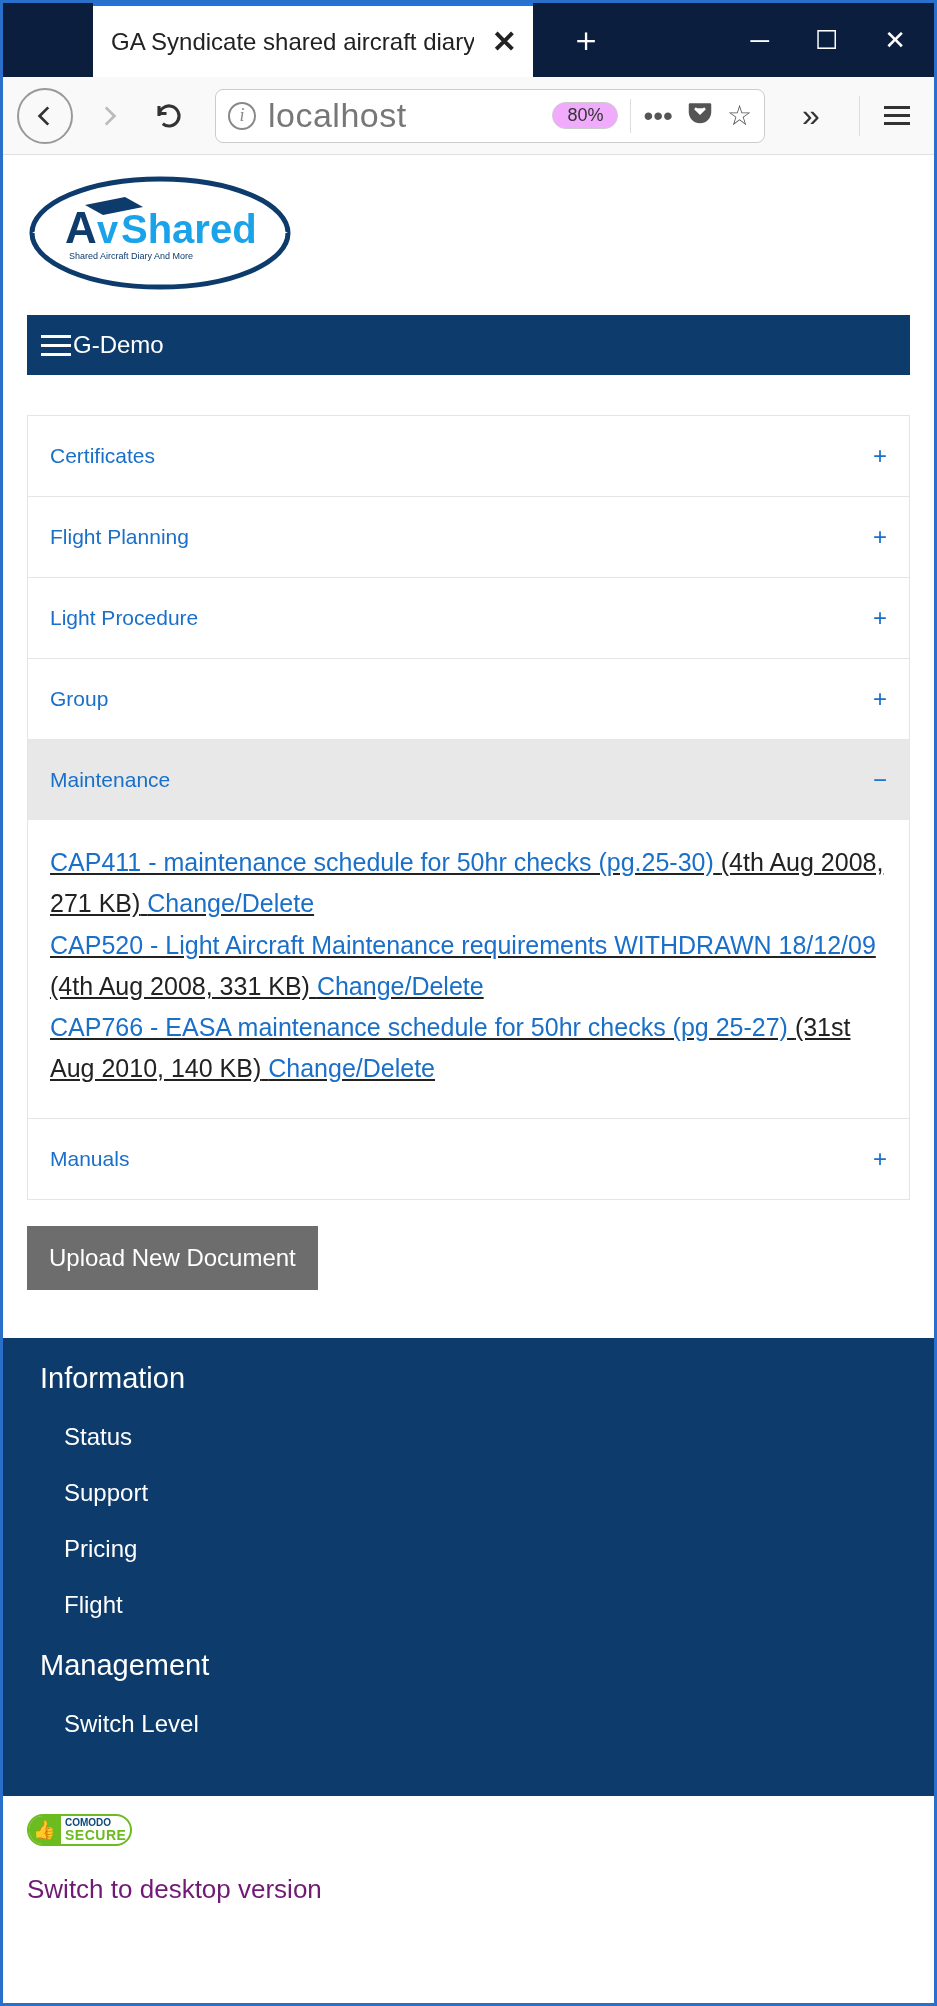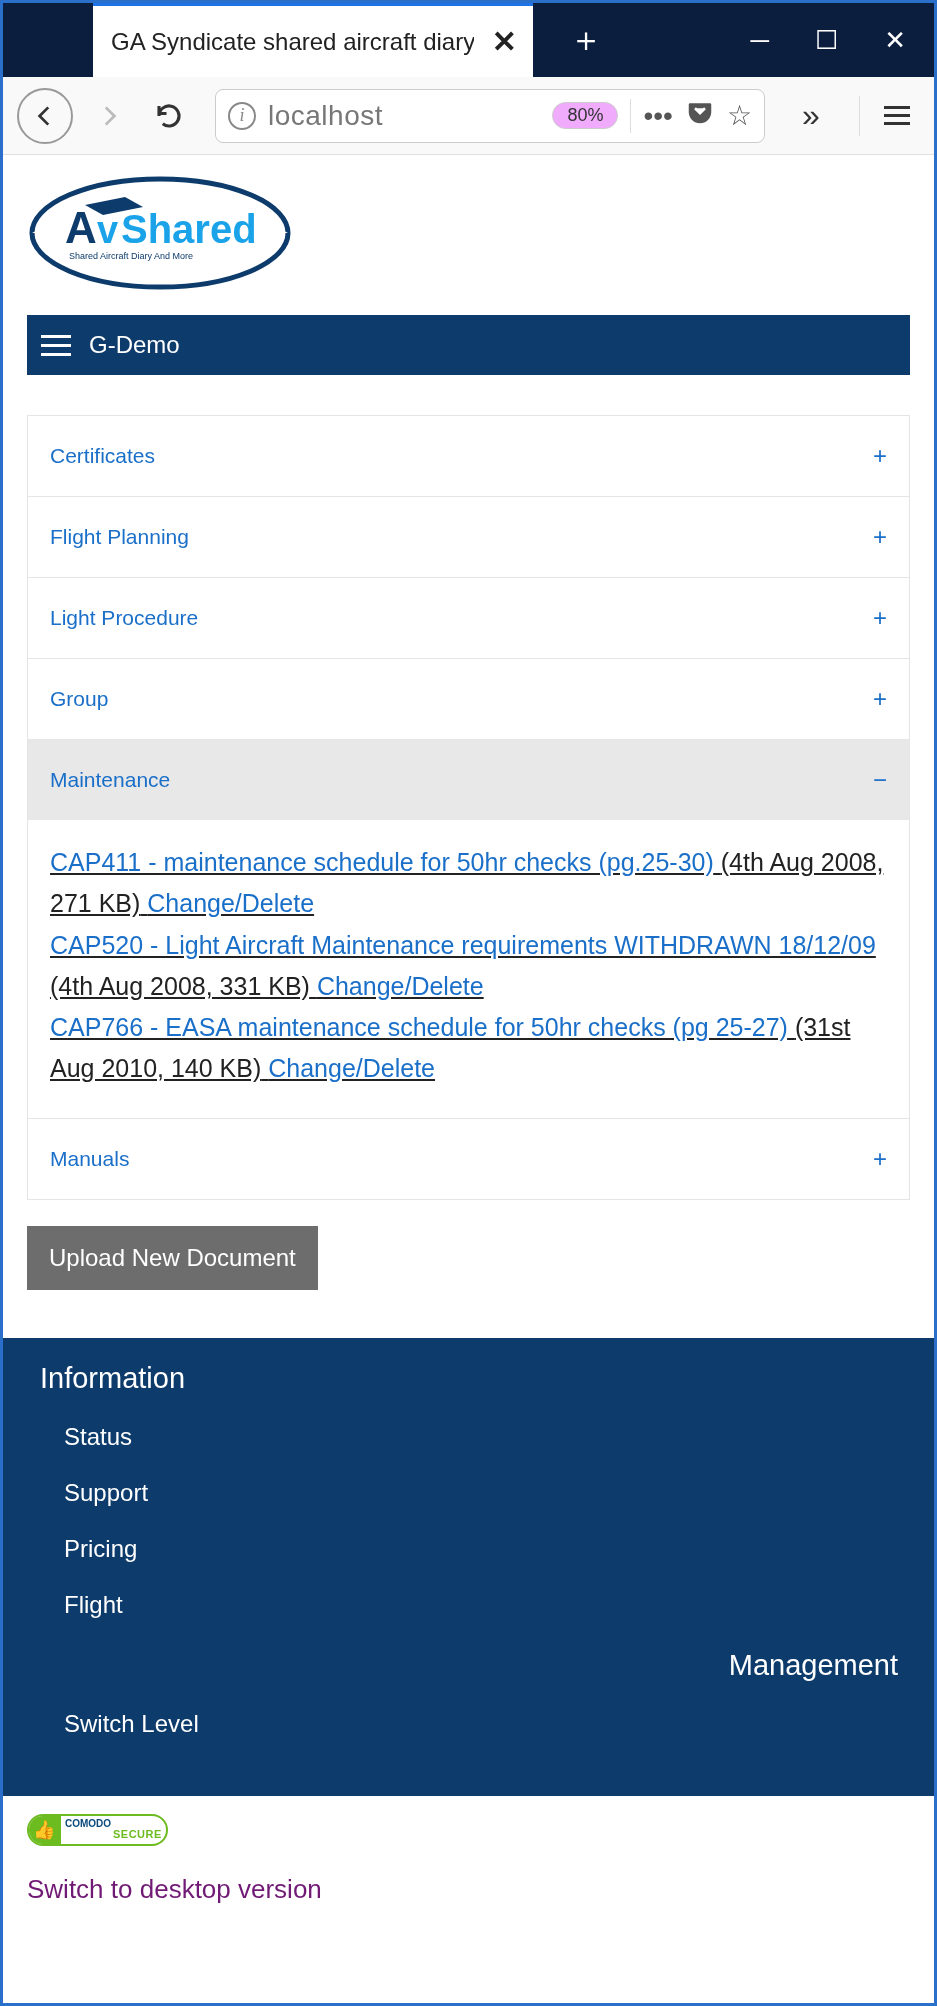--- a/index.html
+++ b/index.html
@@ -101,21 +101,21 @@
   gap: 12px;
   margin-left: 10px;
   margin-right: 10px;
   max-width: 550px;
 }
 .url-info {
   width: 28px; height: 28px; border: 2px solid #888; border-radius: 50%;
   display: flex; align-items: center; justify-content: center;
   font-size: 18px; color: #888; font-style: italic; font-family: Georgia, serif;
 }
-.url-text { font-size: 28px; color: #777; flex: 1; letter-spacing: 0.5px; }
+.url-text { font-size: 34px; color: #777; flex: 1; letter-spacing: 0.5px; }
 .zoom-pill {
   background: #f0abfc;
   border: 1px solid #ccc;
   border-radius: 16px;
   padding: 2px 14px;
   font-size: 18px;
   color: #333;
 }
 .url-divider { width: 1px; height: 34px; background: #ddd; }
 .url-icon { font-size: 28px; color: #555; cursor: pointer; }
@@ -136,21 +136,21 @@
 .logo-svg { width: 270px; height: auto; }
 
 .header-bar {
   background: #0d3b6b;
   color: #fff;
   margin: 0 24px;
   height: 60px;
   display: flex;
   align-items: center;
   padding: 0 14px;
-  gap: 18px;
+  gap: 2px;
 }
 .menu-icon {
   display: flex; flex-direction: column; gap: 6px; cursor: pointer;
 }
 .menu-icon span { width: 30px; height: 3px; background: #fff; }
 .header-title { font-size: 24px; }
 
 .accordion {
   margin: 40px 24px 0 24px;
   border: 1px solid #e5e5e5;
@@ -204,21 +204,21 @@
   font-weight: normal;
   margin-bottom: 14px;
 }
 .footer-link {
   display: block;
   color: #fff;
   text-decoration: none;
   font-size: 24px;
   padding: 14px 0 14px 24px;
 }
-.footer-heading.second { margin-top: 16px; text-align: right; }
+.footer-heading.second { margin-top: 16px; }
 
 .bottom-area {
   padding: 18px 24px;
 }
 .secure-badge {
   display: inline-flex;
   align-items: center;
   border: 2px solid #6cbb1f;
   border-radius: 16px;
   height: 32px;
@@ -231,21 +231,21 @@
   color: #fff; font-size: 18px;
 }
 .secure-text {
   padding: 0 4px;
   font-size: 10px;
   line-height: 1;
   font-weight: bold;
   color: #0b4a7a;
   font-family: Arial, sans-serif;
 }
-.secure-text .line2 { color: #6cbb1f; font-size: 11px; letter-spacing: 0.5px; margin-left: 48px; }
+.secure-text .line2 { color: #6cbb1f; font-size: 14px; letter-spacing: 0.5px; }
 
 .desktop-link {
   display: block;
   margin-top: 28px;
   color: #701a75;
   font-size: 26px;
   text-decoration: none;
 }
 </style>
 </head>

